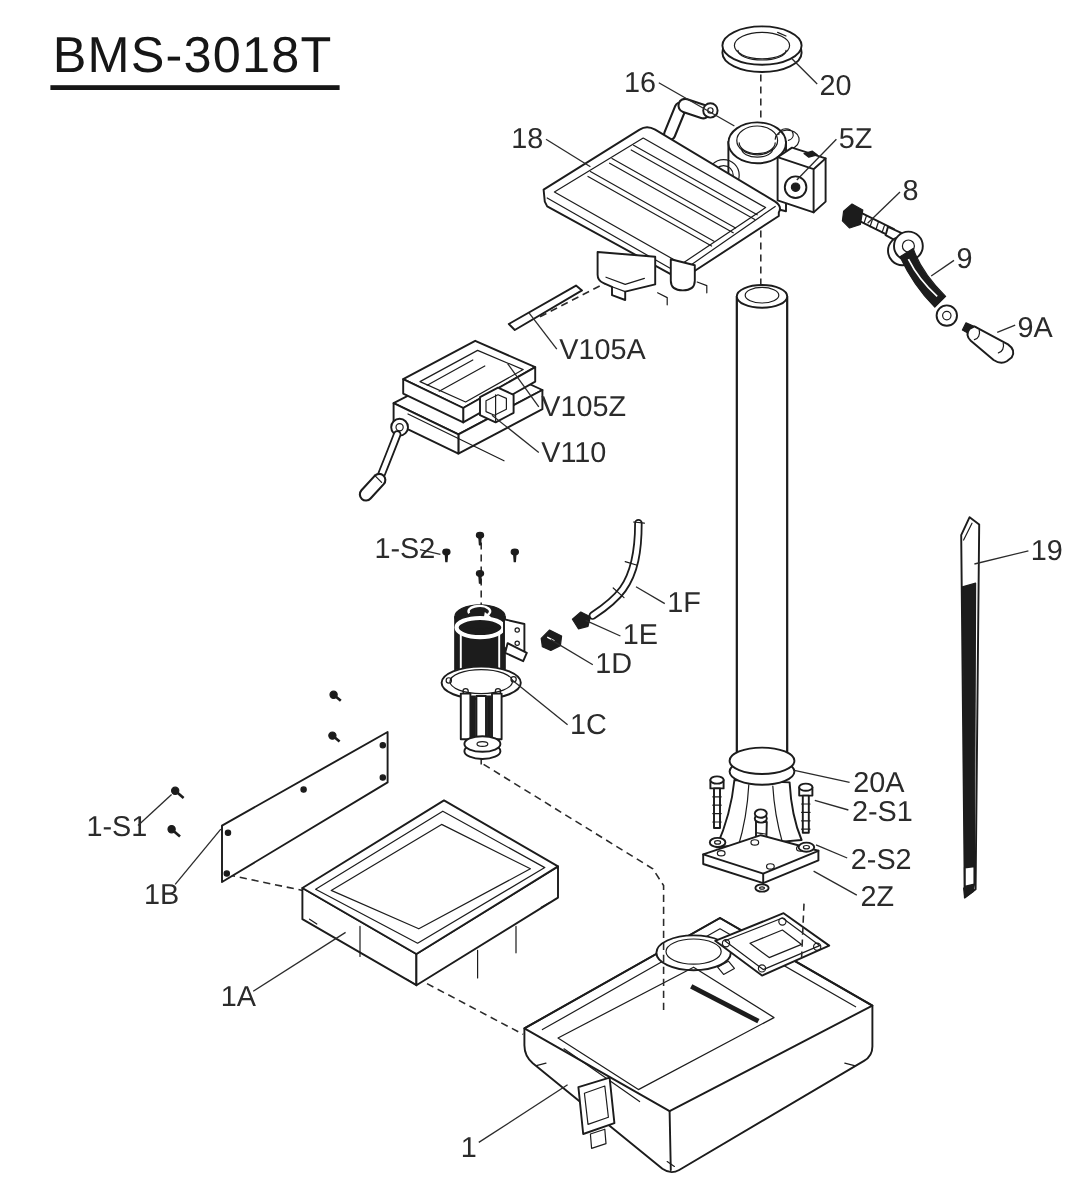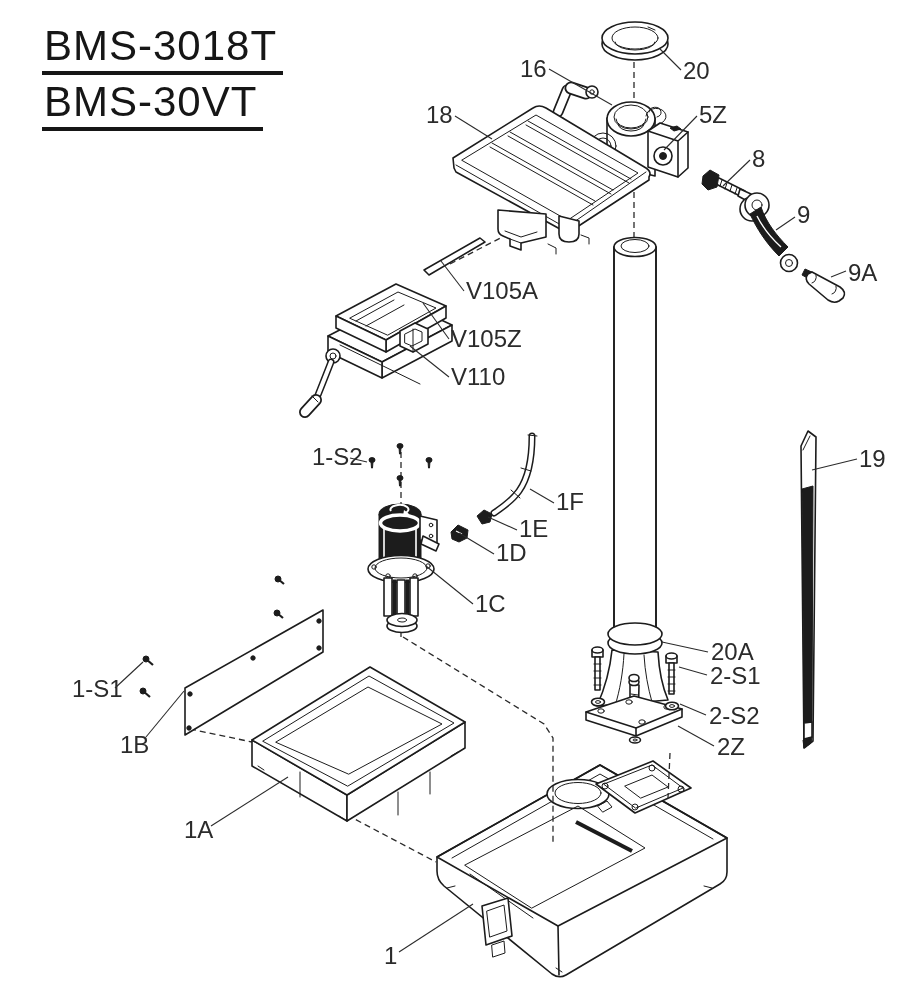--- a/index.html
+++ b/index.html
@@ -1,40 +1,39 @@
 <!DOCTYPE html>
 <html><head>
 <meta charset="utf-8">
 <style>
   html,body{margin:0;padding:0;background:#ffffff;}
   .page{position:relative;width:909px;height:998px;background:#fff;overflow:hidden;
         font-family:"Liberation Sans",sans-serif;}
   .title-block{position:absolute;left:42px;top:22px;}
   .title-line{display:inline-block;font-size:42px;font-weight:400;color:#161616;
-      letter-spacing:1px;border-bottom:4px solid #161616;padding:0 6px 1px 2px;margin-bottom:3px;}
+      letter-spacing:1px;border-bottom:4px solid #161616;padding:0 6px 1px 2px;margin-bottom:27px;}
   .title-line2{display:block;width:-moz-fit-content;width:fit-content;}
   svg{position:absolute;left:0;top:0;}
   .ln{fill:none;stroke:#1c1c1c;stroke-width:1.6;stroke-linejoin:round;stroke-linecap:round;}
   .fw{fill:#ffffff;stroke:#1c1c1c;stroke-width:1.6;stroke-linejoin:round;}
   .fb{fill:#1c1c1c;stroke:#1c1c1c;stroke-width:1;stroke-linejoin:round;}
   .thin{fill:none;stroke:#1c1c1c;stroke-width:1;stroke-linejoin:round;stroke-linecap:round;}
   .dash{fill:none;stroke:#2a2a2a;stroke-width:1.3;stroke-dasharray:6 4;}
   .tube{fill:none;stroke:#1c1c1c;stroke-linecap:round;}
   .tubein{fill:none;stroke:#ffffff;stroke-linecap:round;}
   .part-label{font-family:"Liberation Sans",sans-serif;font-size:24px;fill:#2b2b2b;}
   .leader{stroke:#2b2b2b;stroke-width:1.1;fill:none;}
 </style>
 </head>
 <body>
 
 <div class="page">
 
   <div class="title-block">
     <span class="title-line">BMS-3018T</span>
-    <span class="title-line title-line2">BMS-30VT</span>
   </div>
 
   <svg id="diagram-svg" width="909" height="998" viewBox="0 0 909 998">
 
     <g>
       <path class="fw" d="M600,765 L727,838 L727,872 Q727,880 720,884 L566,975 Q559,979 552,974 L444,886 Q437,880 437,871 L437,857 Z"></path>
       <path class="ln" d="M437,857 L600,765 L727,838 L558,926 Z" fill="#fff"></path>
       <path class="thin" d="M452,858 L600,774 L713,839"></path>
       <path class="ln" d="M558,926 L559,975"></path>
 

